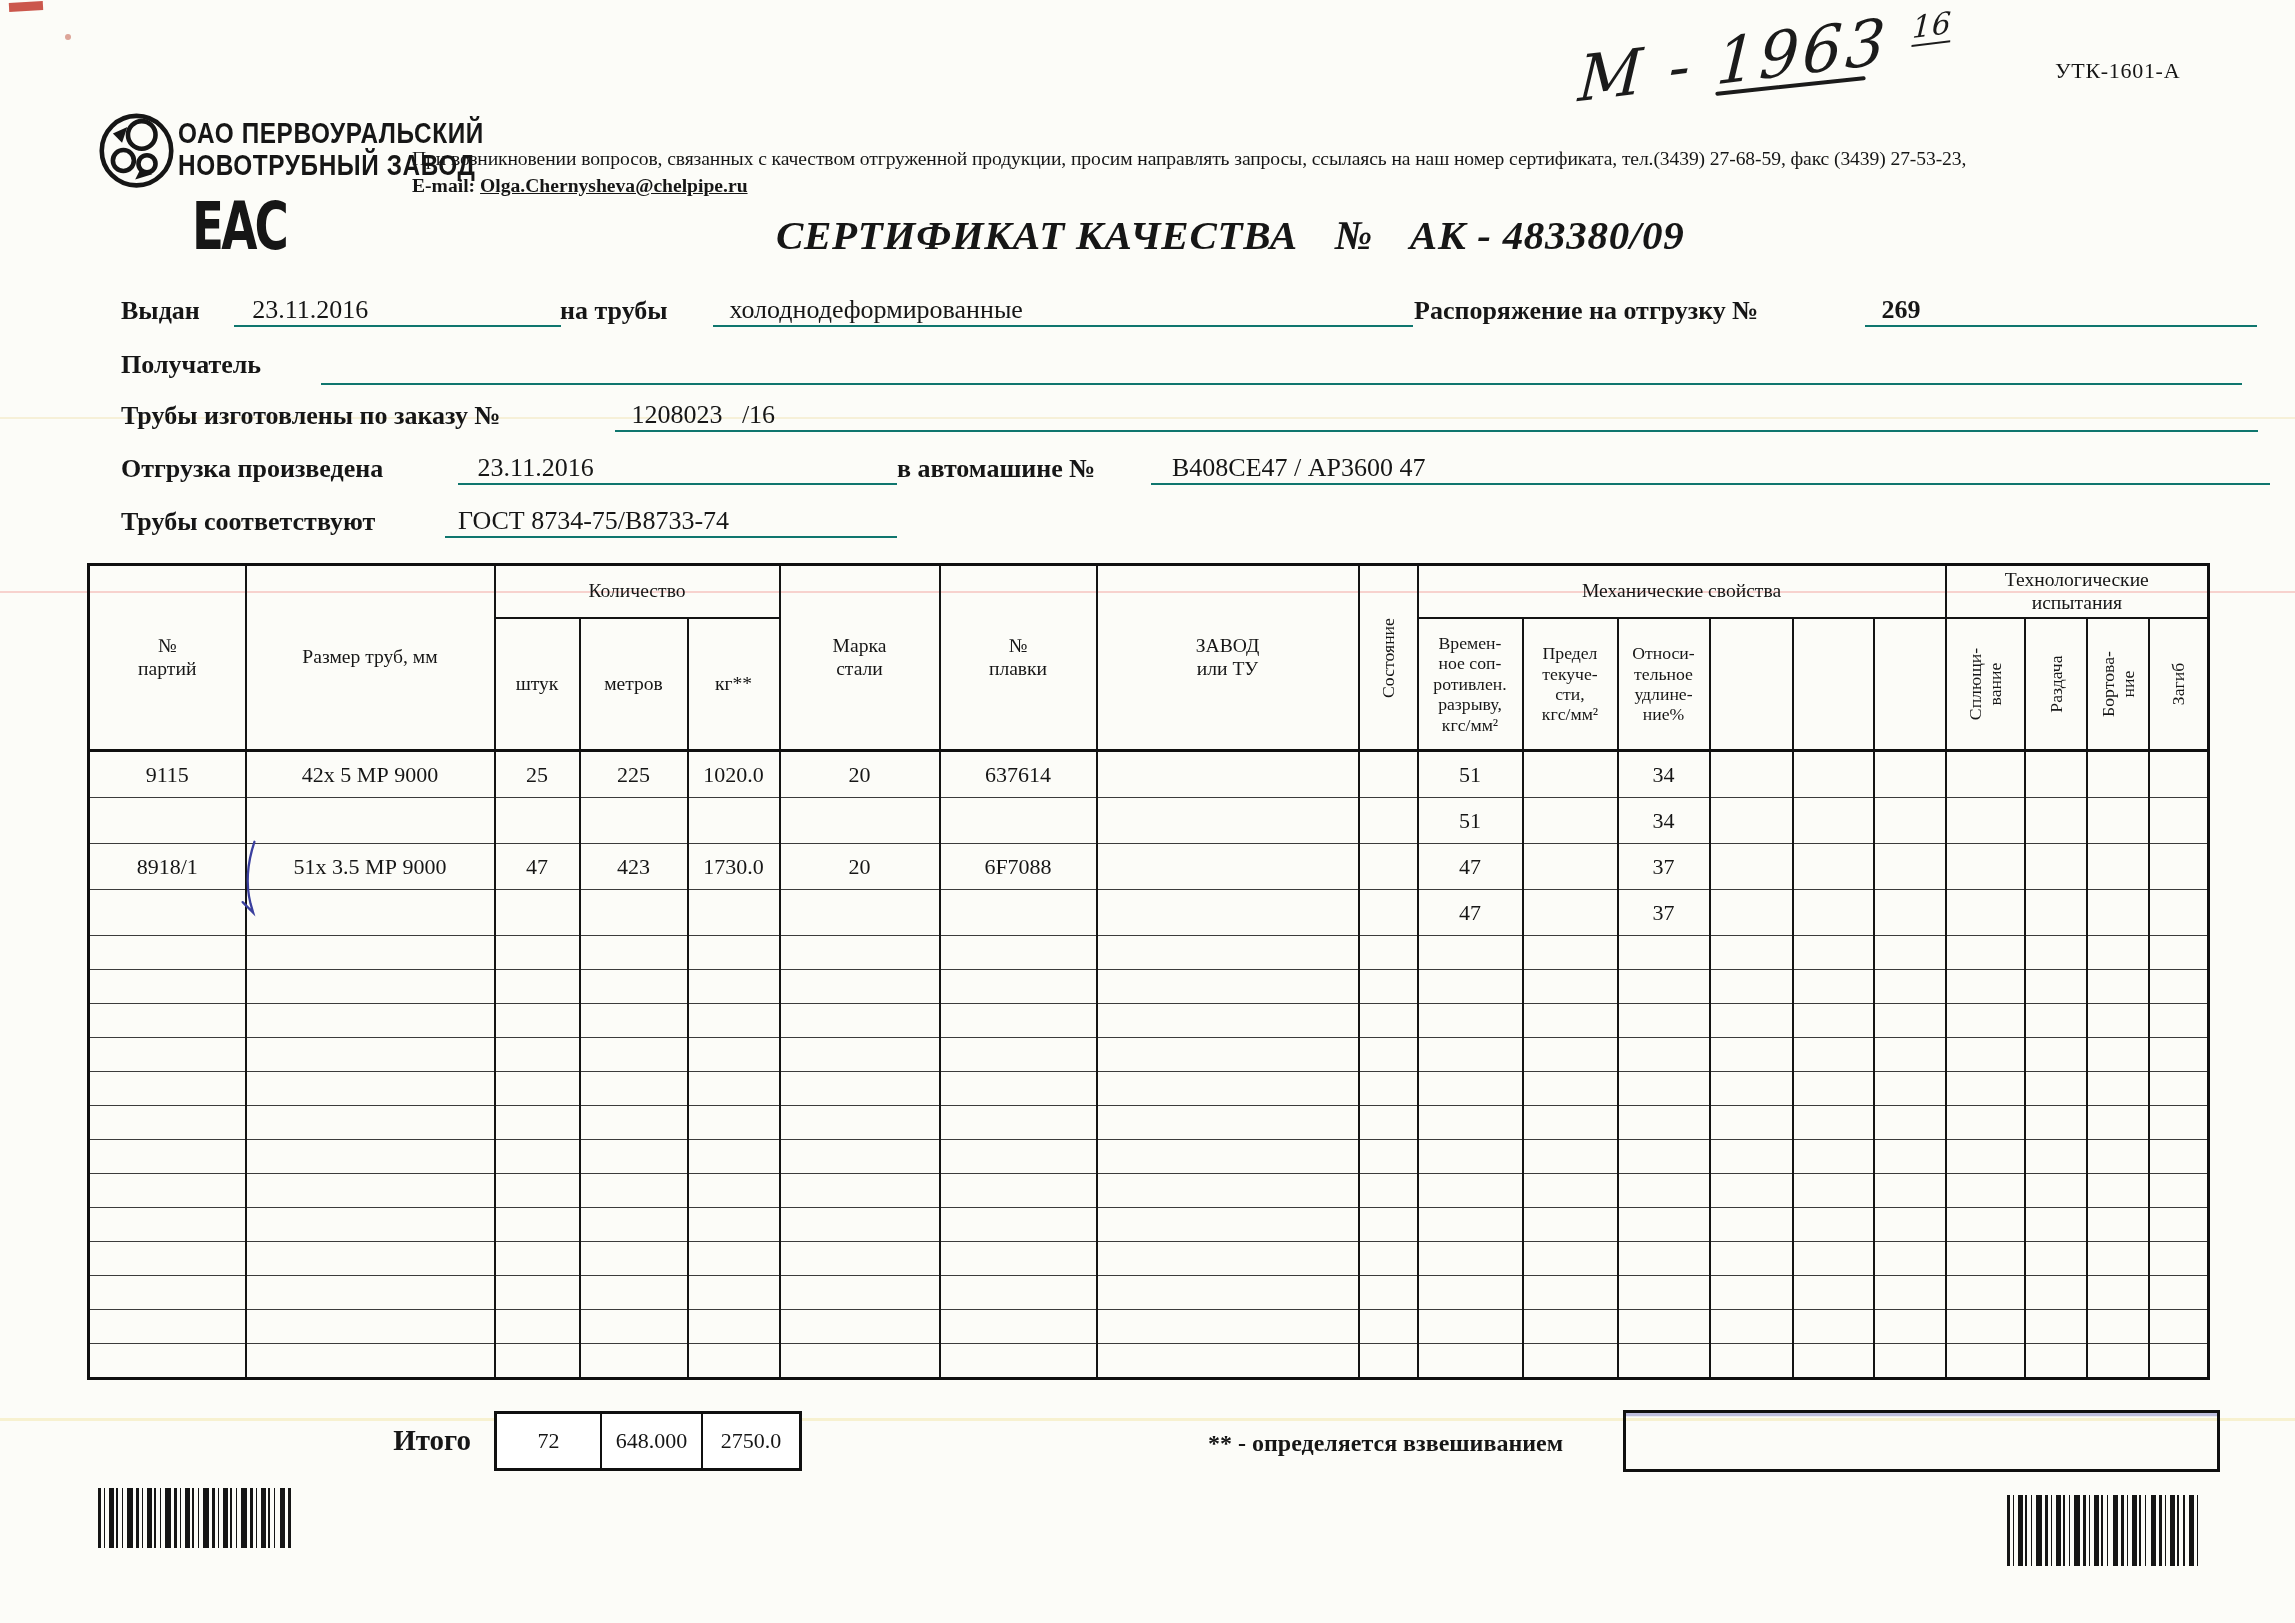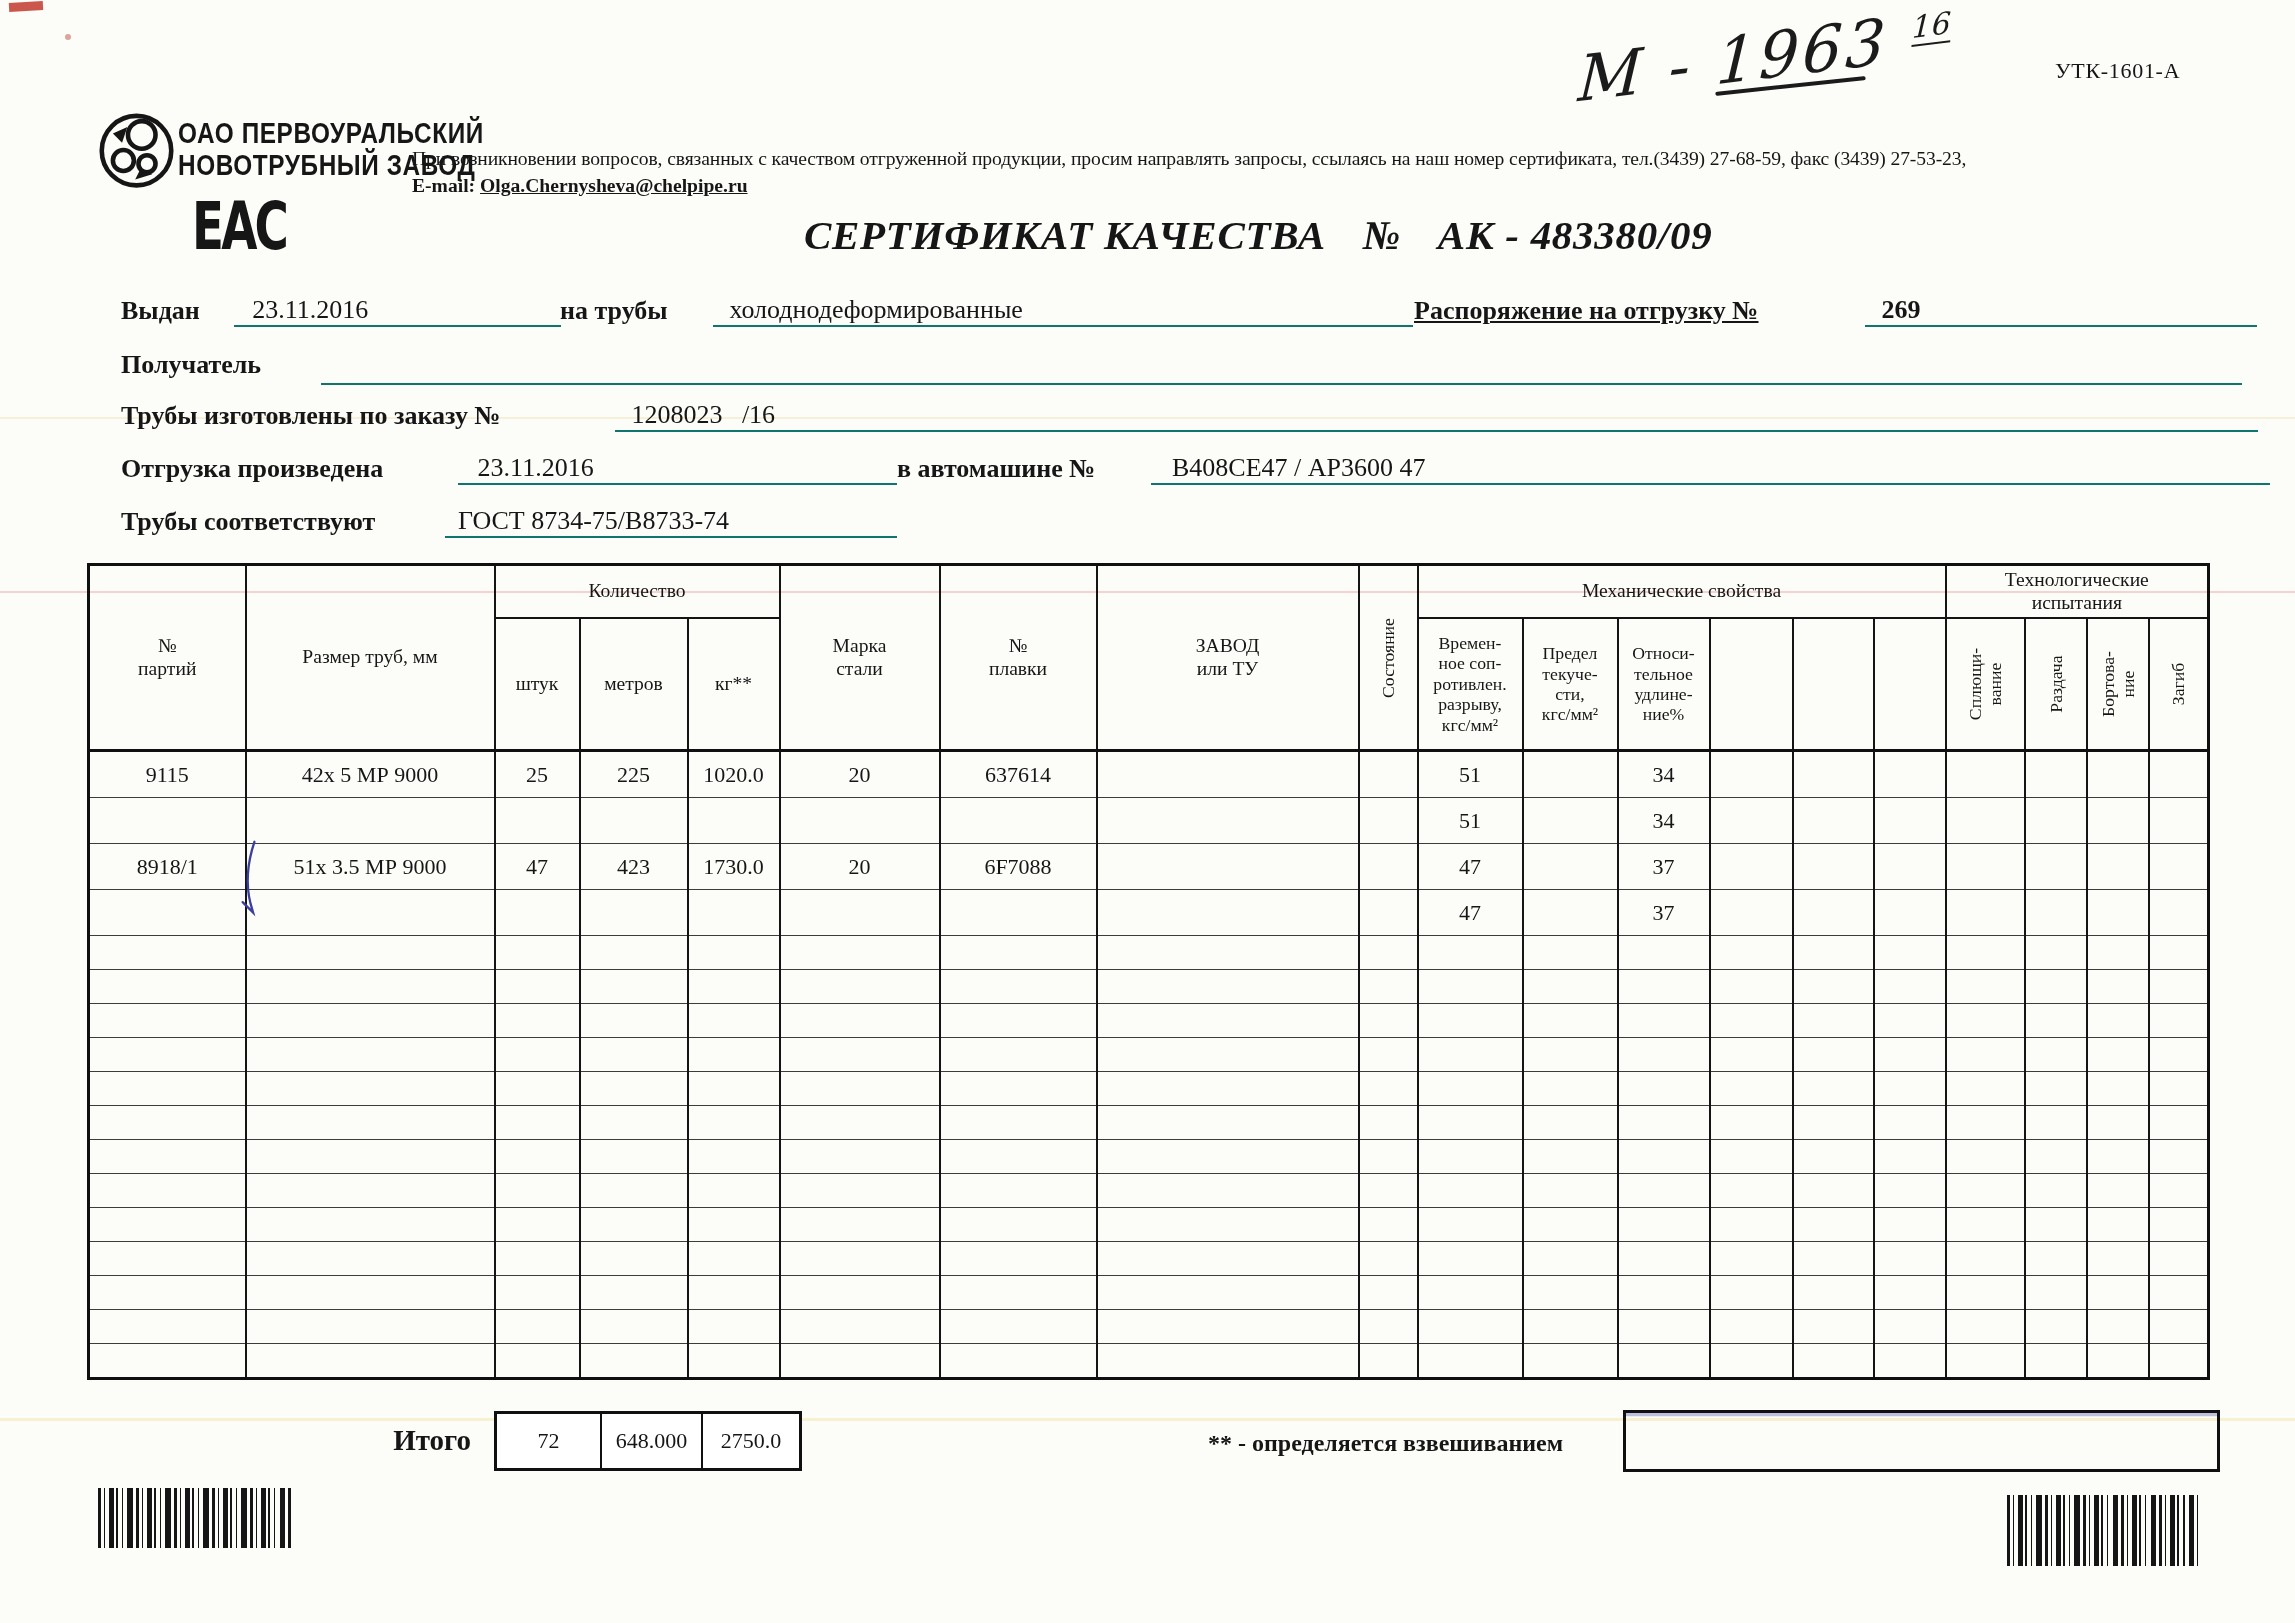--- a/index.html
+++ b/index.html
@@ -17,21 +17,21 @@
   #email-line{left:412px;top:175px;font-size:19.6px;font-weight:bold;}
   #email-line .email-val{text-decoration:underline;}
   #eac-mark{left:192px;top:194px;font-family:"DejaVu Sans",sans-serif;font-weight:900;
       font-size:65px;letter-spacing:-3.9px;transform:scaleX(.72);transform-origin:left top;line-height:1;}
   #handwritten{left:1577px;top:19.6px;font-family:"DejaVu Serif",serif;font-style:italic;
       font-size:63px;letter-spacing:3.3px;transform:rotate(-7deg) skewX(-10deg);color:#1b1b1b;}
   #handwritten sup{font-size:30px;letter-spacing:0.7px;border-bottom:2.6px solid #1b1b1b;}
   #handwritten-underline{left:1715px;top:84px;width:151px;height:3.9px;background:#1b1b1b;transform:rotate(-6deg);border-radius:2px;}
   #form-code{left:2055px;top:36px;font-size:22px;letter-spacing:0.7px;margin-top:22px;}
   
-  #title{left:804px;top:211px;font-size:41px;font-weight:bold;font-style:italic;letter-spacing:0.7px;white-space:nowrap;}
+  #title{left:776px;top:211px;font-size:41px;font-weight:bold;font-style:italic;letter-spacing:0.7px;white-space:nowrap;}
   #title .num{margin-left:26px;}
   
   .flabel{font-weight:bold;font-size:26px;white-space:nowrap;}
   .fvalue{font-size:26px;white-space:pre;}
   .uline{border-bottom:2px solid #0f766e;}
   
   #cert-table{position:absolute;left:87px;top:563px;border-collapse:collapse;table-layout:fixed;width:2123px;
       font-size:19.6px;}
   #cert-table th,#cert-table td{border:2px solid #141414;padding:0 2.6px;text-align:center;vertical-align:middle;overflow:hidden;}
   #cert-table thead th{font-weight:normal;white-space:pre-line;line-height:1.15;}
@@ -107,21 +107,21 @@
   <div class="abs" id="title">
     <span>СЕРТИФИКАТ КАЧЕСТВА</span>
     <span class="num">№</span>
     <span class="num">АК -  483380/09</span>
   </div>
 
   <div class="abs flabel" style="left:121px;top:296px;">Выдан</div>
   <div class="abs fvalue uline" style="left:234px;top:295px;width:309px;padding-left:18.3px;">23.11.2016</div>
   <div class="abs flabel" style="left:560px;top:296px;">на трубы</div>
   <div class="abs fvalue uline" style="left:713px;top:295px;width:684px;padding-left:16.4px;">холоднодеформированные</div>
-  <div class="abs flabel" style="left:1414px;top:296px;text-decoration:underline;">Распоряжение на отгрузку №</div>
+  <div class="abs flabel" style="left:1414px;top:296px;">Распоряжение на отгрузку №</div>
   <div class="abs fvalue uline" style="left:1865px;top:295px;width:376px;padding-left:16.4px;font-weight:bold;">269</div>
 
   <div class="abs flabel" style="left:121px;top:350px;">Получатель</div>
   <div class="abs fvalue uline" style="left:321px;top:349px;width:1921px;min-height:34px;"></div>
 
   <div class="abs flabel" style="left:121px;top:401px;">Трубы изготовлены по заказу №</div>
   <div class="abs fvalue uline" style="left:615px;top:400px;width:1627px;padding-left:16.4px;">1208023   /16</div>
 
   <div class="abs flabel" style="left:121px;top:454px;">Отгрузка произведена</div>
   <div class="abs fvalue uline" style="left:458px;top:453px;width:419px;padding-left:19.6px;">23.11.2016</div>

